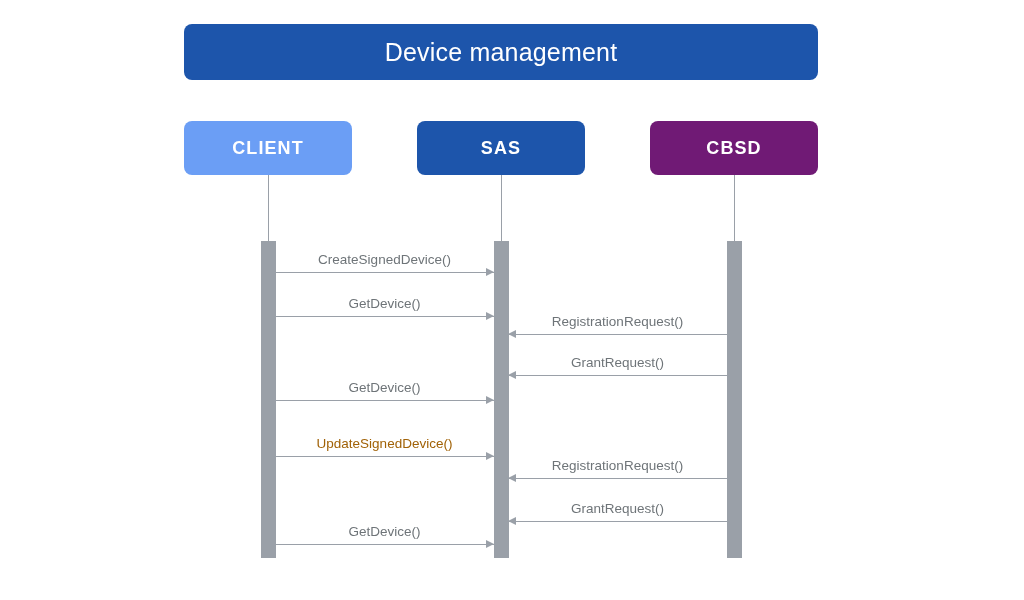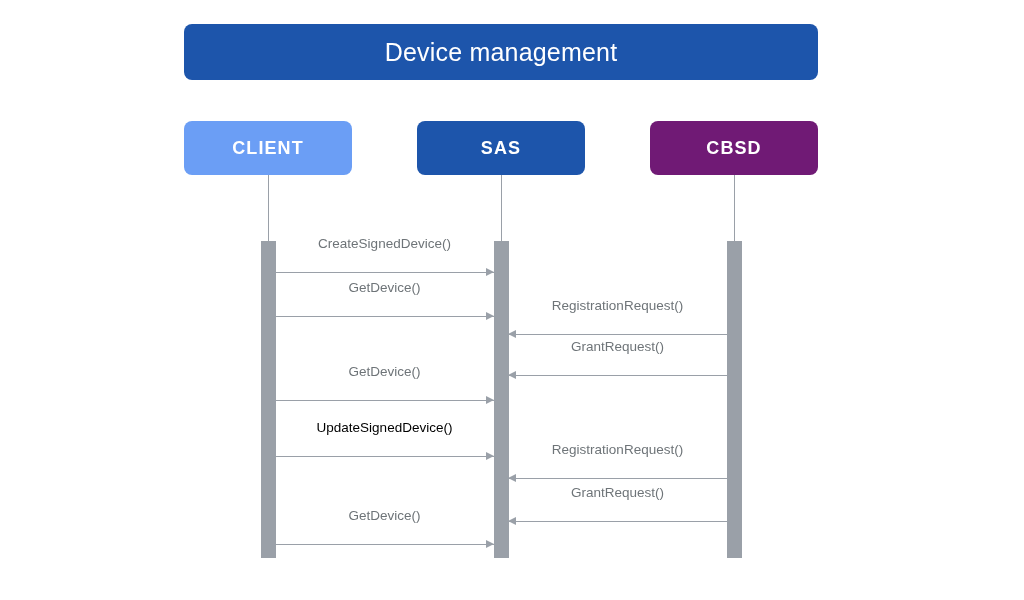--- a/index.html
+++ b/index.html
@@ -106,21 +106,21 @@
     border-left: 8px solid #9aa0a8;
   }
   .message.dir-left .arrow-head {
     left: 0;
     border-right: 8px solid #9aa0a8;
   }
   .message .msg-label {
     position: absolute;
     left: 0;
     width: 100%;
-    bottom: 22px;
+    bottom: 6px;
     text-align: center;
     color: #6e7478;
     font-size: 13.5px;
     line-height: 1;
     white-space: nowrap;
   }
 </style>
 </head>
 <body>
 
@@ -170,21 +170,21 @@
         <div class="msg-label" style="color: rgb(110, 116, 120);">GrantRequest()</div>
       </div>
       <div class="message dir-right" style="left: 275px; width: 219px; top: 400px;">
         <div class="msg-line" style="background: rgb(154, 160, 168);"></div>
         <div class="arrow-head" style="border-left-color: rgb(154, 160, 168);"></div>
         <div class="msg-label" style="color: rgb(110, 116, 120);">GetDevice()</div>
       </div>
       <div class="message dir-right" style="left: 275px; width: 219px; top: 456px;">
         <div class="msg-line" style="background: rgb(154, 160, 168);"></div>
         <div class="arrow-head" style="border-left-color: rgb(154, 160, 168);"></div>
-        <div class="msg-label" style="color: #000000;">UpdateSignedDevice()</div>
+        <div class="msg-label" style="color: #a16207;">UpdateSignedDevice()</div>
       </div>
       <div class="message dir-left" style="left: 508px; width: 219px; top: 478px;">
         <div class="msg-line" style="background: rgb(154, 160, 168);"></div>
         <div class="arrow-head" style="border-right-color: rgb(154, 160, 168);"></div>
         <div class="msg-label" style="color: rgb(110, 116, 120);">RegistrationRequest()</div>
       </div>
       <div class="message dir-left" style="left: 508px; width: 219px; top: 521px;">
         <div class="msg-line" style="background: rgb(154, 160, 168);"></div>
         <div class="arrow-head" style="border-right-color: rgb(154, 160, 168);"></div>
         <div class="msg-label" style="color: rgb(110, 116, 120);">GrantRequest()</div>

